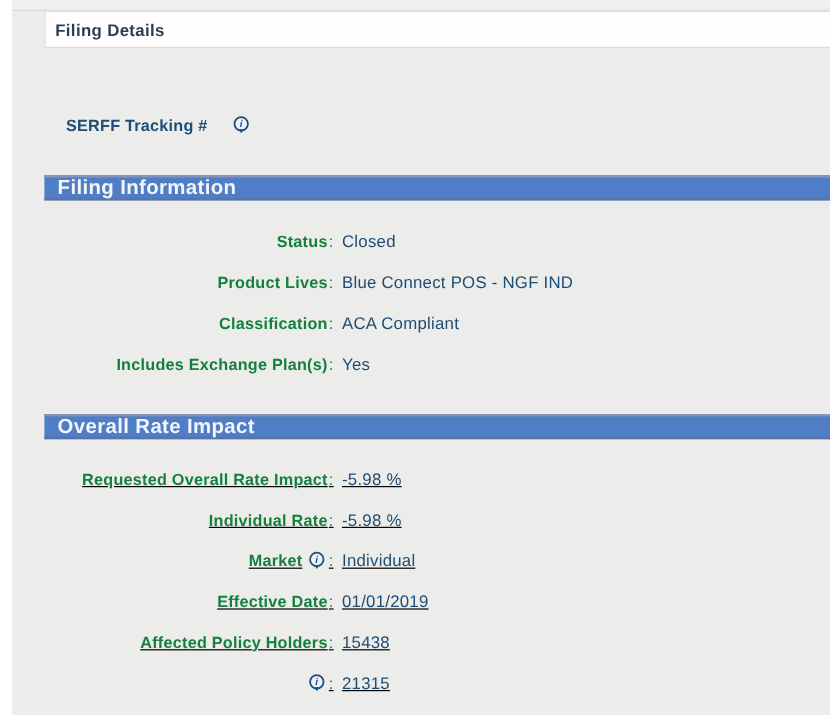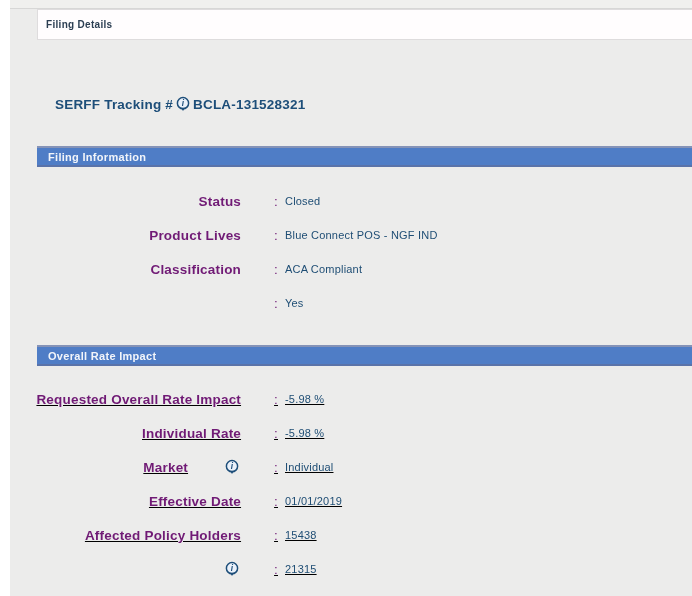--- a/index.html
+++ b/index.html
@@ -28,71 +28,70 @@
     left: 27px; right: 0; top: 9px;
     height: 31px;
     background: #fffdfe;
     border: 1px solid #dedcdd;
     border-right: none;
     box-sizing: border-box;
     display: flex; align-items: center;
     padding-left: 8px;
   }
   .title-panel .title {
-    font-size: 10px; font-weight: bold;
+    font-size: 14px; font-weight: bold;
     color: #2b3e52; letter-spacing: .3px;
   }
   .company-name {
     position: absolute;
     left: 32px; top: 63px;
     font-size: 13.5px; font-weight: bold;
     color: #1d4e79; letter-spacing: .2px;
     line-height: 16px;
   }
   .serff-line {
     position: absolute;
     left: 45px; top: 96px;
-    display: flex; align-items: center; gap: 3px;
+    display: flex; align-items: center; gap: 21px;
     font-size: 13.5px; font-weight: bold;
     color: #1d4e79; letter-spacing: .2px;
     line-height: 17px;
   }
   .section-bar {
     position: absolute;
     left: 27px; right: 0;
     height: 17px;
     background: #4f7dc6;
     border-top: 2px solid #8593b7;
     border-bottom: 2px solid #5a73a9;
     display: flex; align-items: center;
     padding-left: 11px;
     color: #f2f5fa;
-    font-size: 11px; font-weight: bold; letter-spacing: .3px;
+    font-size: 17px; font-weight: bold; letter-spacing: .3px;
   }
   .bar-filing-info { top: 146px; }
   .bar-rate-impact { top: 345px; }
   .fields { position: absolute; left: 0; right: 0; }
   .fields-filing-info { top: 184px; }
   .fields-rate-impact { top: 382px; text-decoration: underline; }
   .row {
     display: flex; align-items: center;
     height: 34px;
   }
   .lbl {
     width: 268px;
     display: flex; align-items: center; justify-content: flex-end;
     font-size: 13.5px; font-weight: bold;
-    color: #701a75; letter-spacing: .2px;
+    color: #15803d; letter-spacing: .2px;
     white-space: nowrap;
-    gap: 32px;
   }
   .lbl .colon { font-weight: normal; margin-left: 1px; }
   .val {
     padding-left: 7px;
-    font-size: 11px; font-weight: normal;
+    font-size: 14px; font-weight: normal;
     color: #1e4d74; letter-spacing: .2px;
     white-space: nowrap;
   }
   .iicon { display: inline-block; margin: 0 2px 0 5px; flex: 0 0 auto; }
   .serff-line .iicon { margin: 0; }
   .iicon svg { display: block; }
 </style>
 </head>
 <body>
 
@@ -107,21 +106,20 @@
 
   <div class="serff-line">
     <span>SERFF Tracking #</span>
     <span class="iicon">
       <svg viewBox="0 0 16 19" width="14" height="17">
         <circle cx="8" cy="8" r="6.4" fill="#eaf1fa" stroke="#1d4e79" stroke-width="1.7"></circle>
         <path d="M5.6 13.2 L10.4 13.2 L8 17 Z" fill="#1d4e79"></path>
         <text x="8" y="11.2" font-size="9.5" font-style="italic" font-weight="bold" text-anchor="middle" fill="#1d4e79">i</text>
       </svg>
     </span>
-    <span>BCLA-131528321</span>
   </div>
 
   <div class="section-bar bar-filing-info">
     <span>Filing Information</span>
   </div>
 
   <div class="fields fields-filing-info">
     <div class="row">
       <div class="lbl">
           <span>Status</span>
@@ -138,20 +136,21 @@
     </div>
     <div class="row">
       <div class="lbl">
           <span>Classification</span>
           <span class="colon">:</span>
         </div>
       <div class="val">ACA Compliant</div>
     </div>
     <div class="row">
       <div class="lbl">
+          <span>Includes Exchange Plan(s)</span>
           <span class="colon">:</span>
         </div>
       <div class="val">Yes</div>
     </div>
   </div>
 
   <div class="section-bar bar-rate-impact">
     <span>Overall Rate Impact</span>
   </div>
 

